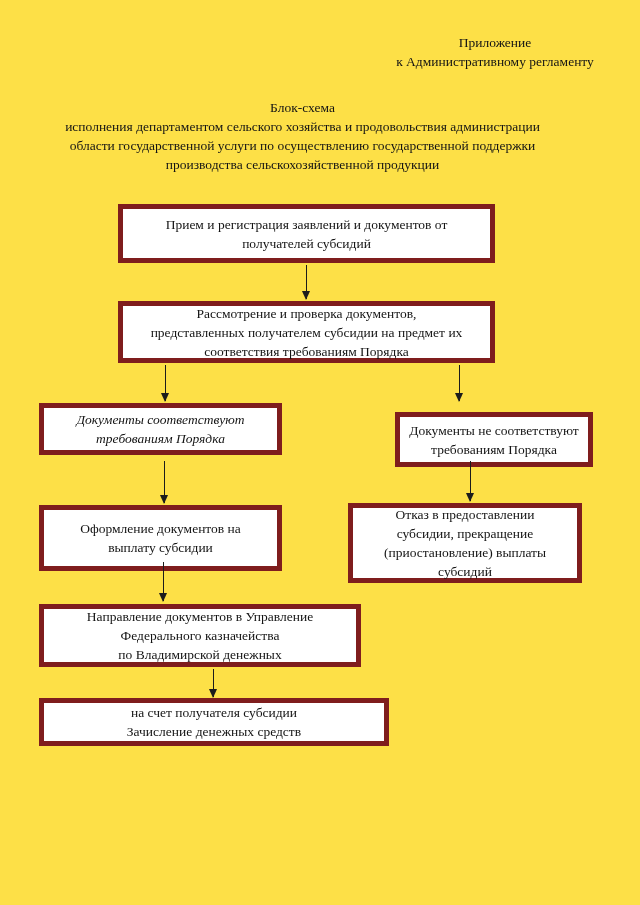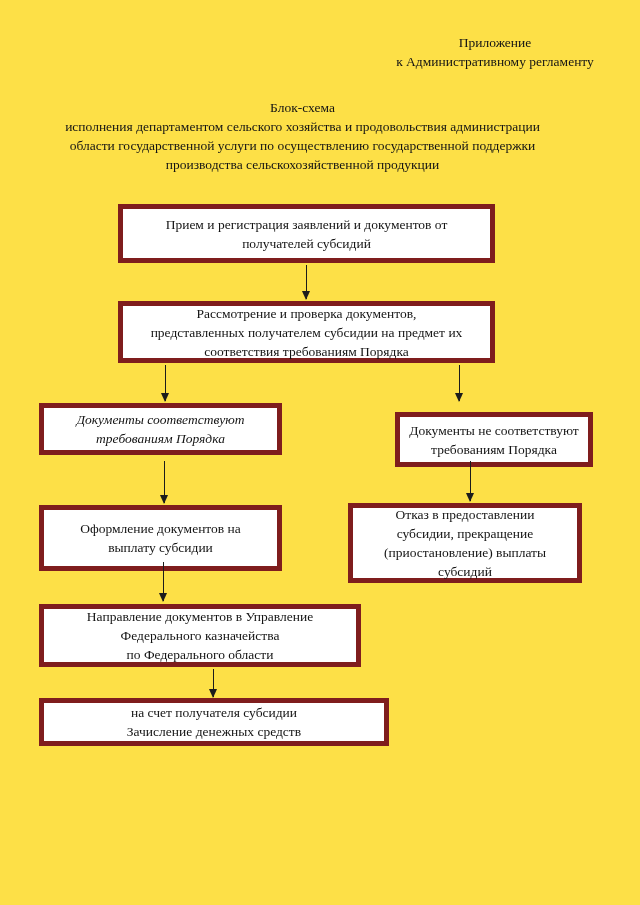--- a/index.html
+++ b/index.html
@@ -121,21 +121,21 @@
     <div>субсидии, прекращение</div>
     <div>(приостановление) выплаты</div>
     <div>субсидий</div>
   </div>
 
   <div class="arrow" style="left:163px; top:562px; height:39px;"></div>
 
   <div class="fc-box" style="left:39px; top:604px; width:322px; height:63px;">
     <div>Направление документов в Управление</div>
     <div>Федерального казначейства</div>
-    <div>по Федерального области</div>
+    <div>по Владимирской денежных</div>
   </div>
 
   <div class="arrow" style="left:213px; top:669px; height:28px;"></div>
 
   <div class="fc-box" style="left:39px; top:698px; width:350px; height:48px;">
     <div>на счет получателя субсидии</div>
     <div>Зачисление денежных средств</div>
   </div>
 
 </div>

